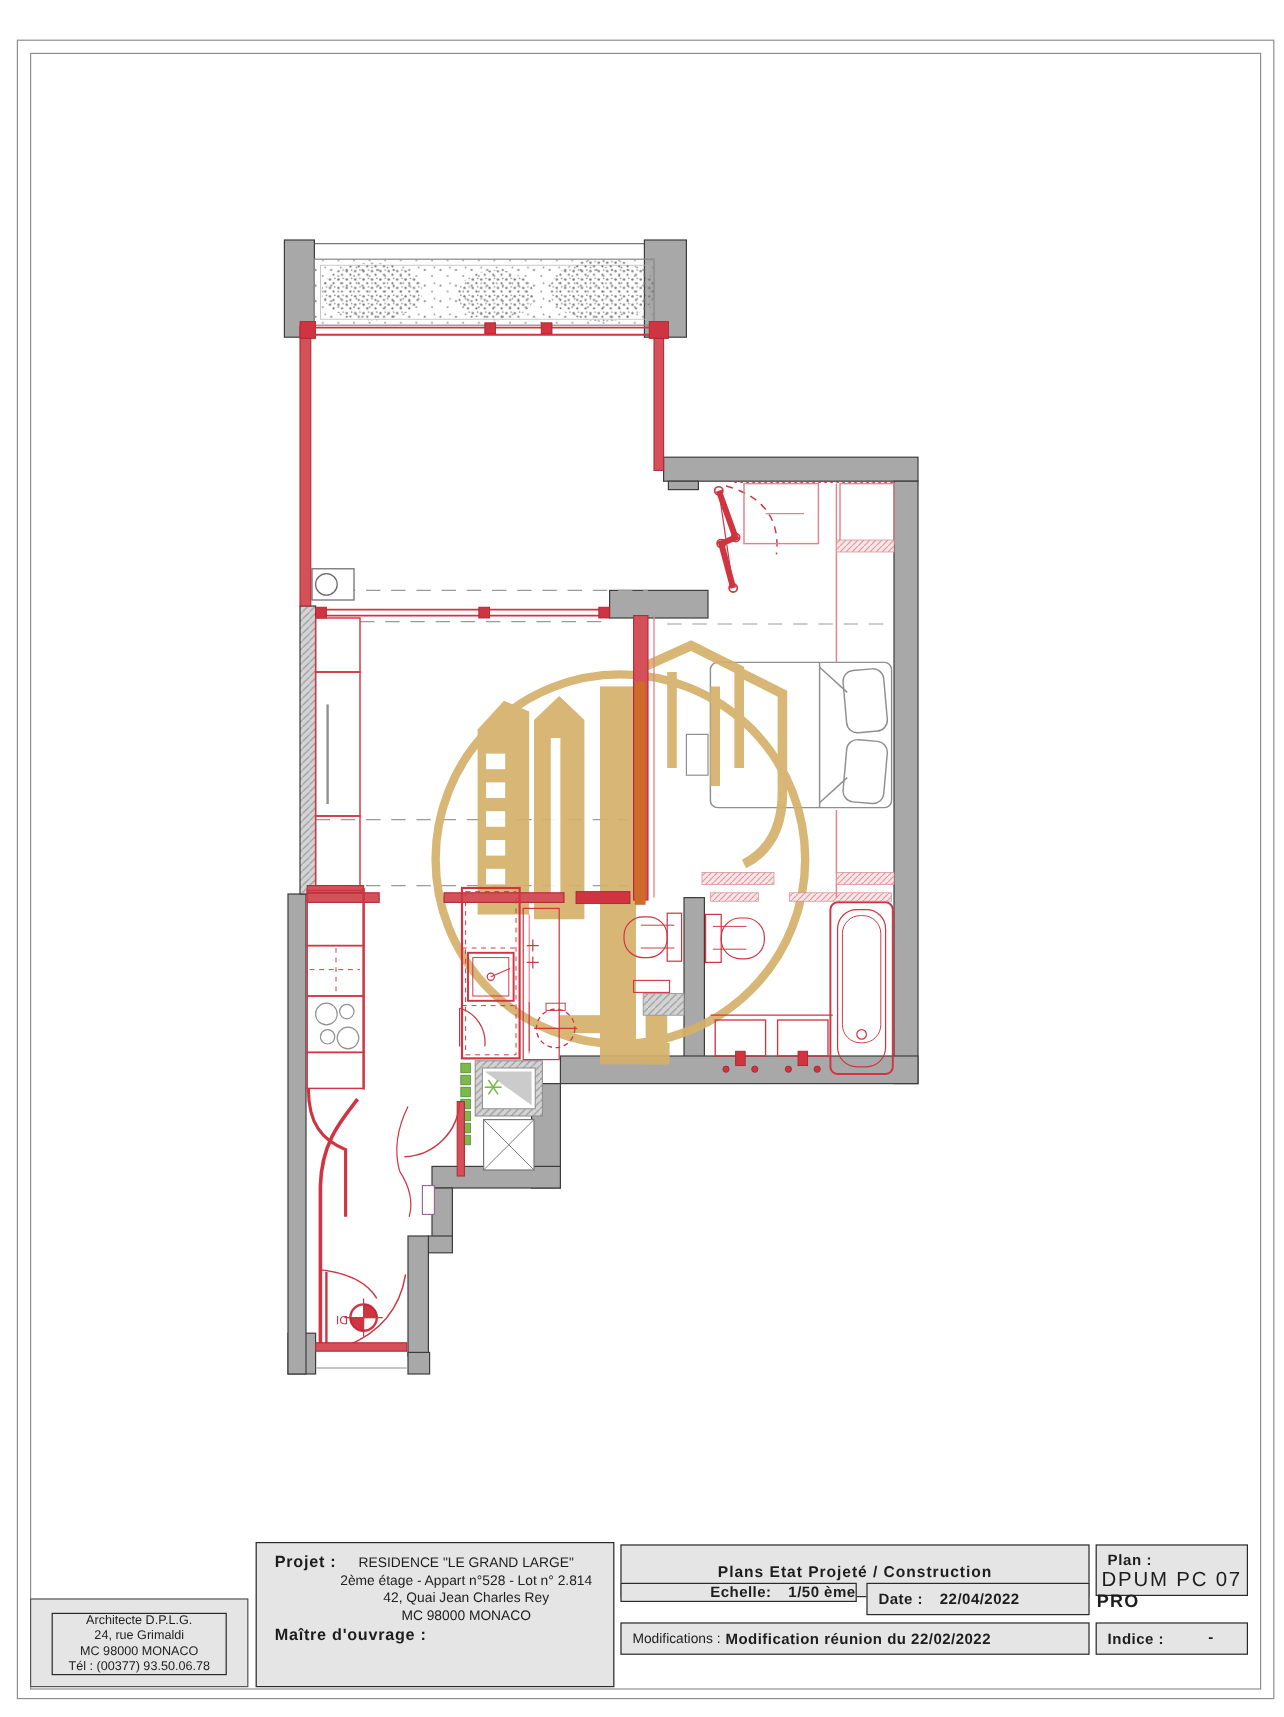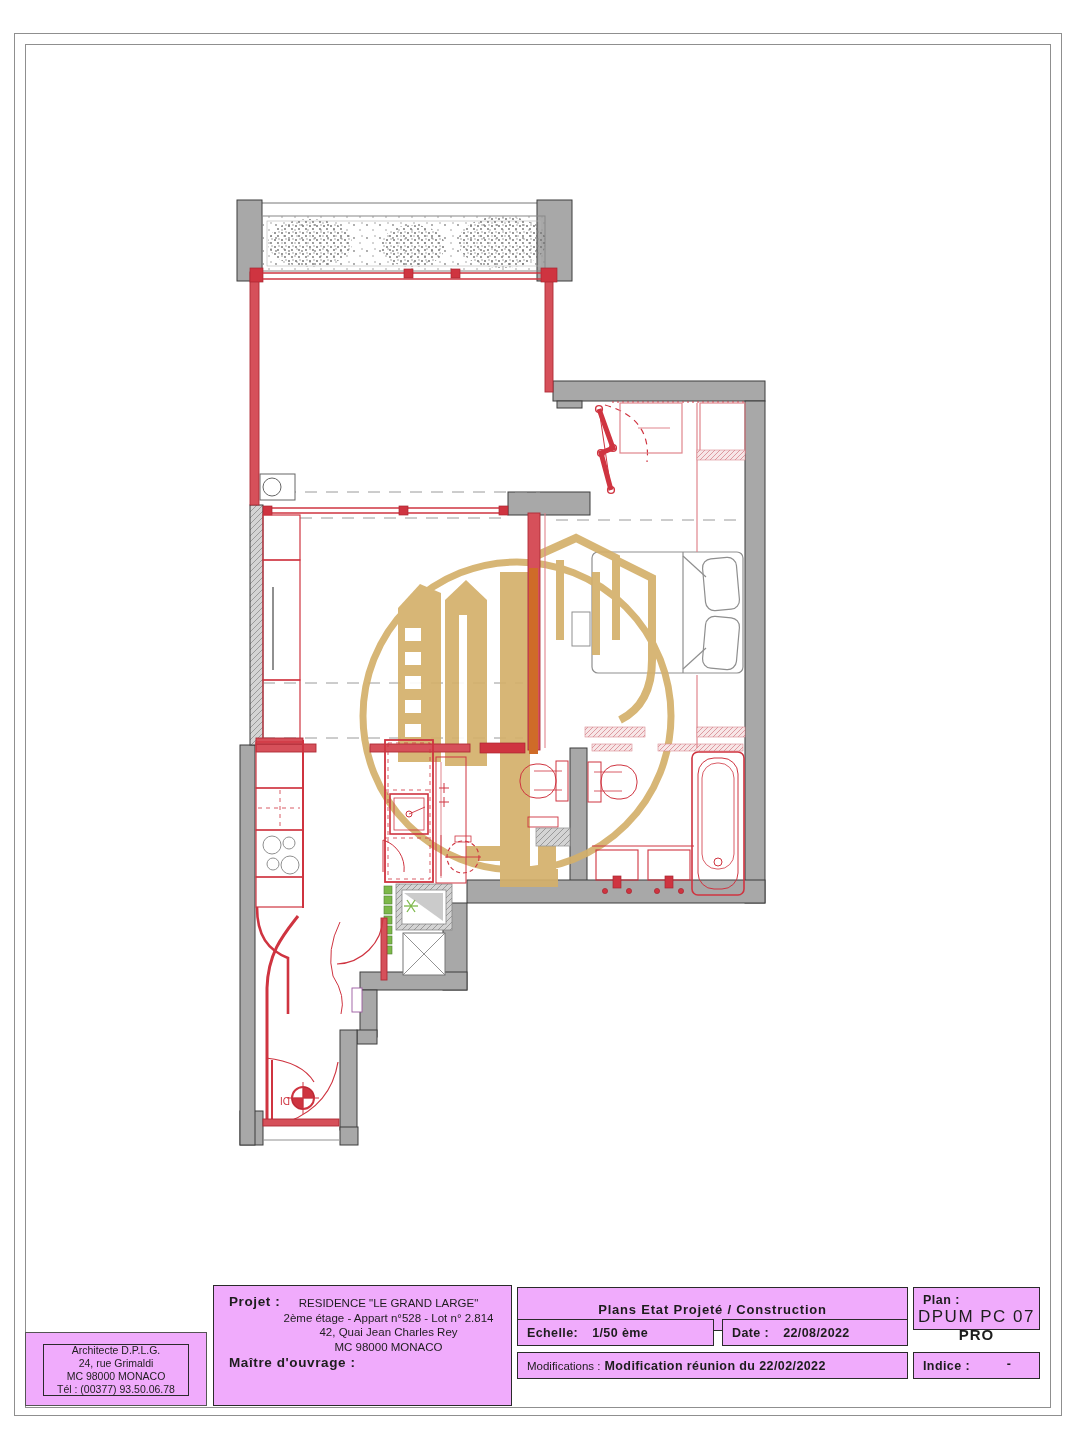--- a/index.html
+++ b/index.html
@@ -4,37 +4,37 @@
 <style>
   html,body{margin:0;padding:0;background:#fff;}
   .page{position:relative;width:1070px;height:1431px;background:#fff;overflow:hidden;
         font-family:"Liberation Sans",sans-serif;color:#1d1d1d;}
   .frame{position:absolute;border:1.6px solid #8f8f8f;}
   .frame.outer{left:14px;top:33px;width:1046px;height:1381px;}
   .frame.inner{left:25px;top:44px;width:1024px;height:1362px;}
   .plan-svg{position:absolute;left:0;top:0;}
 
   
-  .tb-box{position:absolute;border:1.7px solid #2a2a2a;background:#f0abfc;box-sizing:border-box;}
+  .tb-box{position:absolute;border:1.7px solid #2a2a2a;background:#e5e5e5;box-sizing:border-box;}
   .arch-inner{position:absolute;left:17px;top:11px;right:17px;bottom:9px;border:1.2px solid #2a2a2a;
               display:flex;flex-direction:column;align-items:center;justify-content:center;
               font-size:10.5px;line-height:1.22;text-align:center;}
   .proj-label{position:absolute;left:15px;top:8px;font-size:13.5px;font-weight:bold;letter-spacing:.6px;}
   .proj-lines{position:absolute;left:60px;right:8px;top:10px;text-align:center;font-size:11.5px;line-height:1.28;}
   .owner-label{position:absolute;left:15px;top:69px;font-size:13.5px;font-weight:bold;letter-spacing:.6px;}
   .cart-title{display:flex;align-items:center;justify-content:center;font-size:13px;font-weight:bold;letter-spacing:.8px;}
   .cart-row{display:flex;align-items:center;font-size:12.5px;padding-left:9px;}
   .cart-row .val{font-weight:bold;margin-left:14px;letter-spacing:.4px;}
   .cart-row .lbl-b{font-weight:bold;letter-spacing:.4px;}
   .cart-row .lbl-n{font-weight:normal;font-size:11.5px;}
   .disclaimer{display:flex;align-items:center;padding-left:8px;font-size:11px;font-style:italic;
               font-weight:bold;color:#222;letter-spacing:.1px;}
   .planbox .lbl{position:absolute;left:9px;top:5px;font-size:12.5px;font-weight:bold;letter-spacing:.5px;}
   .planbox .code{position:absolute;left:0;right:0;top:19px;text-align:center;font-size:17px;font-weight:normal;letter-spacing:1.5px;}
-  .planbox .phase{position:absolute;left:0;right:0;top:38px;text-align:center;font-size:15px;font-weight:bold;letter-spacing:1px;}
+  .planbox .phase{position:absolute;left:0;right:0;top:38px;text-align:left;font-size:15px;font-weight:bold;letter-spacing:1px;}
   .indice .dash{position:absolute;right:28px;top:4px;font-weight:bold;}
 
   
   .wall{fill:var(--wall-gray,#a8a8a8);stroke:#3c3c3c;stroke-width:1;}
   .wall-l{fill:url(#grayHatch);stroke:#3c3c3c;stroke-width:1;}
   .redf{fill:var(--modified-red,#cf3440);stroke:#a82531;stroke-width:.7;}
   .redw{fill:#d6505a;stroke:#b02a36;stroke-width:.9;}
   .redl{stroke:var(--modified-red,#cf3440);fill:none;}
   .pinkl{stroke:var(--pink-line,#e0858d);fill:none;}
   .grayl{stroke:#909090;fill:none;}
@@ -345,28 +345,28 @@
       <div>42, Quai Jean Charles Rey</div>
       <div>MC 98000 MONACO</div>
     </div>
     <div class="owner-label">Maître d'ouvrage :</div>
   </div>
 
   <div class="tb-box cart-title" style="left:517px;top:1287px;width:391px;height:44px;">
     <span>Plans Etat Projeté / Construction</span>
   </div>
 
-  <div class="tb-box cart-row" style="left:517px;top:1319px;width:197px;height:27px;">
+  <div class="tb-box cart-row" style="left:517px;top:1319px;width:197px;height:16px;justify-content:flex-end;">
     <span class="lbl-b">Echelle:</span>
     <span class="val">1/50 ème</span>
   </div>
 
   <div class="tb-box cart-row" style="left:722px;top:1319px;width:186px;height:27px;">
     <span class="lbl-b">Date :</span>
-    <span class="val">22/08/2022</span>
+    <span class="val">22/04/2022</span>
   </div>
 
   <div class="tb-box cart-row" style="left:517px;top:1352px;width:391px;height:27px;">
     <span class="lbl-n">Modifications :</span>
     <span class="val" style="margin-left:4px;">Modification réunion du 22/02/2022</span>
   </div>
 
 
   <div class="tb-box planbox" style="left:913px;top:1287px;width:127px;height:43px;">
     <span class="lbl">Plan :</span>

